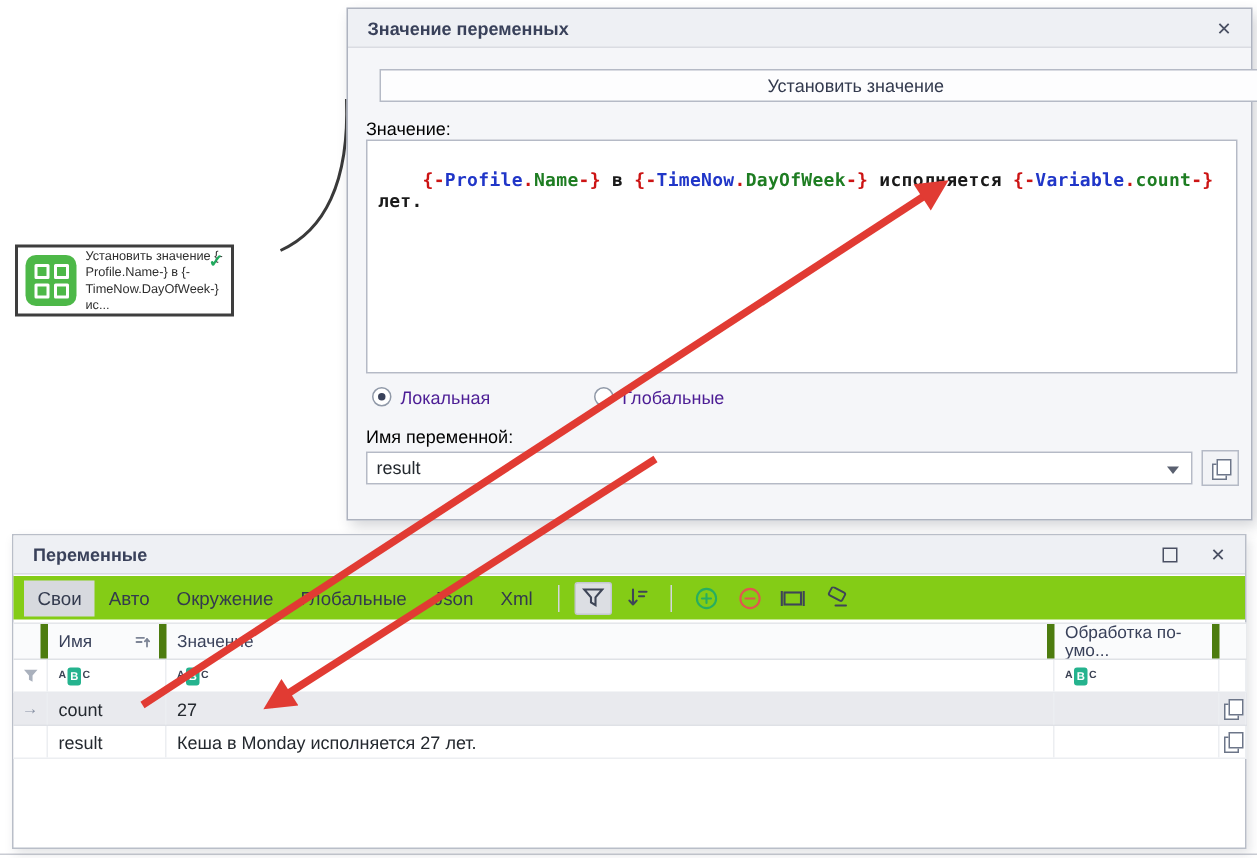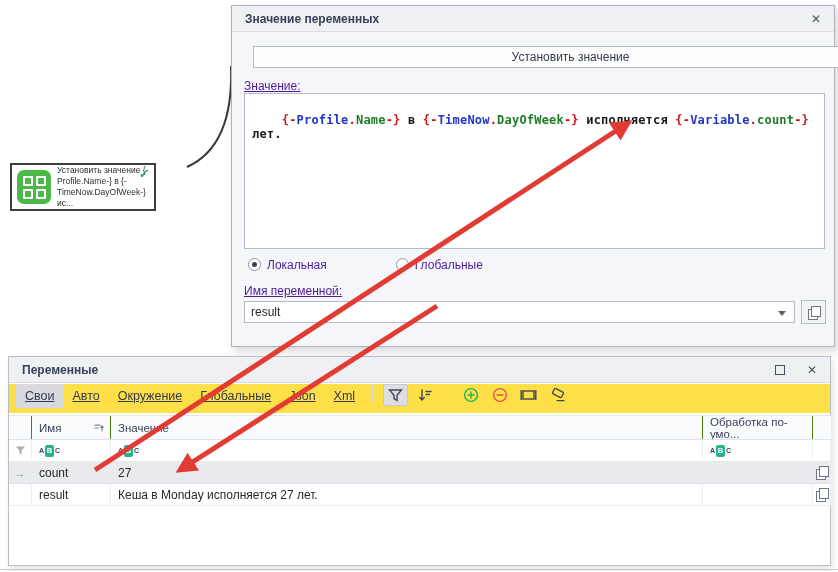--- a/index.html
+++ b/index.html
@@ -45,21 +45,21 @@
   .max-btn { width:10px; height:10px; border:1.5px solid #4a5063; margin-right:22px; }
 
   .action-select {
     position:absolute; left:21px; top:40px; width:635px; height:22px;
     background:#fdfdfe; border:1px solid #b5bac6;
     display:flex; align-items:center; justify-content:center;
     font-size:12px; color:#333a4e;
   }
   .caret { position:absolute; right:7px; top:8px; width:0; height:0;
     border-left:4px solid transparent; border-right:4px solid transparent; border-top:5px solid #5a6070; }
-  .lbl { position:absolute; font-size:12px; color:#4c1d95;text-decoration:underline; }
+  .lbl { position:absolute; font-size:12px; color:#000000; }
   .value-area {
     position:absolute; left:12px; top:87px; width:581px; height:156px;
     background:#fff; border:1px solid #b5bac6; padding:5px 7px;
     font-family:"DejaVu Sans Mono", monospace; font-size:12px; font-weight:600;
     letter-spacing:.2px; white-space:pre-wrap;
   }
   .radio-row { position:absolute; left:16px; top:251px; height:15px; display:flex; align-items:center; }
   .radio { width:13px; height:13px; border:1px solid #9099a8; border-radius:50%; background:#fff;
     display:inline-flex; align-items:center; justify-content:center; margin-right:6px; }
   .radio.on::after { content:""; width:5px; height:5px; border-radius:50%; background:#39415a; }
@@ -80,31 +80,31 @@
   .copy-ic { position:relative; width:12px; height:13px; }
   .copy-ic::before, .copy-ic::after { content:""; position:absolute; border:1.3px solid #6d7689; background:#fff; width:8px; height:9px; }
   .copy-ic::before { left:0; top:3px; }
   .copy-ic::after { left:3px; top:0; }
 
   
   .panel {
     position:absolute; left:8px; top:356px; width:823px; height:210px; z-index:3;
     background:#fff; border:1px solid #b9bec8; box-shadow:2px 3px 7px rgba(40,45,60,.13);
   }
-  .tabsbar { position:absolute; left:0; top:27px; width:100%; height:29px; background:#fde047;
-    display:flex; align-items:flex-start; padding-left:7px;text-decoration:underline; }
+  .tabsbar { position:absolute; left:0; top:27px; width:100%; height:29px; background:#84cc16;
+    display:flex; align-items:center; padding-left:7px; }
   .tab { padding:5px 9px; font-size:12.5px; color:#333a4e; }
   .tab.active { background:#d7d9de; }
   .vsep { width:1px; height:18px; background:#d3d6dc; margin:0 8px; }
   .tbtn { width:25px; height:22px; display:flex; align-items:center; justify-content:center; margin:0 2px; }
   .tbtn.pressed { background:#dcdee3; border:1px solid #c4c8d0; border-radius:2px; }
 
   .thead, .trow { position:absolute; left:0; width:822px; display:flex; }
   .thead { top:58px; height:25px; background:#fafbfc; border-top:1px solid #e4e6ea; border-bottom:1px solid #dfe2e6; }
-  .cell { height:100%; border-right:1px solid #4d7c0f; display:flex; align-items:center; padding-left:7px; overflow:hidden; }
+  .cell { height:100%; border-right:5px solid #4d7c0f; display:flex; align-items:center; padding-left:7px; overflow:hidden; }
   .c0 { width:23px; flex:0 0 23px; justify-content:center; padding-left:0; }
   .c1 { width:79px; flex:0 0 79px; }
   .c2 { width:592px; flex:0 0 592px; }
   .c3 { width:110px; flex:0 0 110px; }
   .c4 { width:18px; flex:0 0 18px; border-right:none; justify-content:center; padding-left:0; }
   .hcell { font-size:11.5px; color:#39415a; }
   .frow { top:83px; height:22px; background:#fff; border-bottom:1px solid #e8eaee; }
   .r1 { top:105px; height:22px; background:#e9eaee; border-bottom:1px solid #dfe1e6; }
   .r2 { top:127px; height:22px; background:#fff; border-bottom:1px solid #eceef1; }
   .trow .cell { border-right:1px solid #eceef1; font-size:12px; color:#24292f; }

